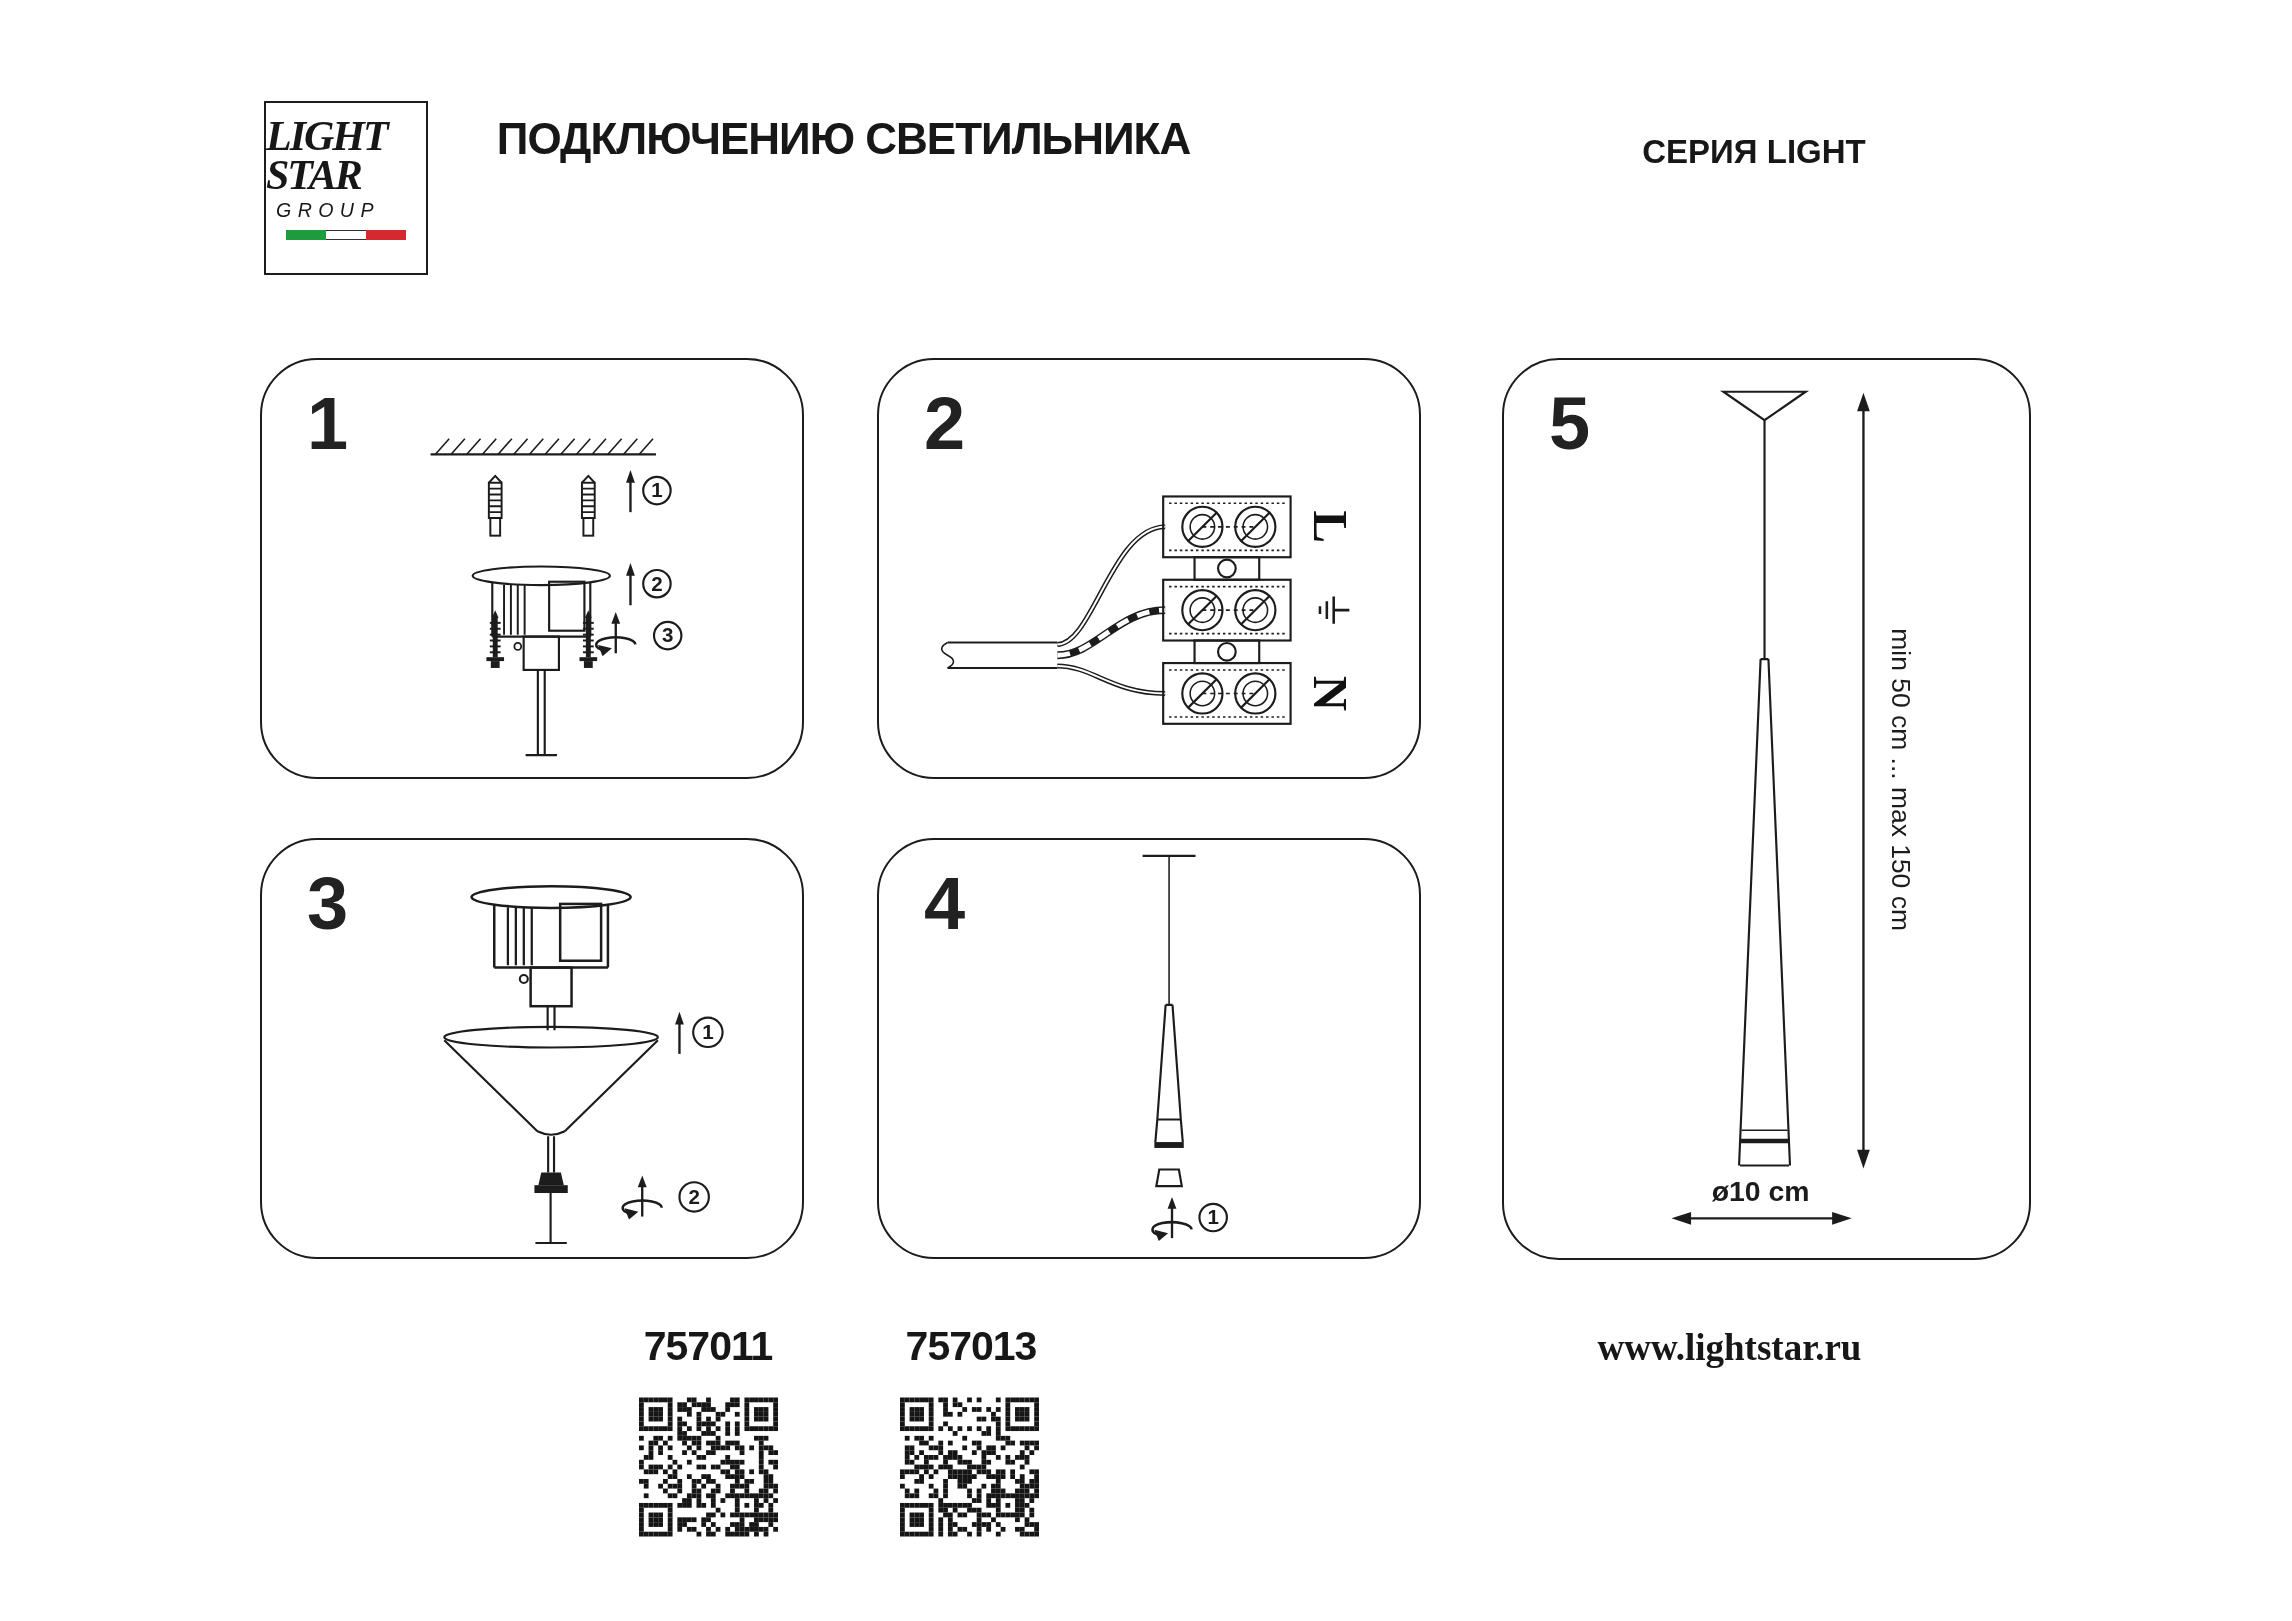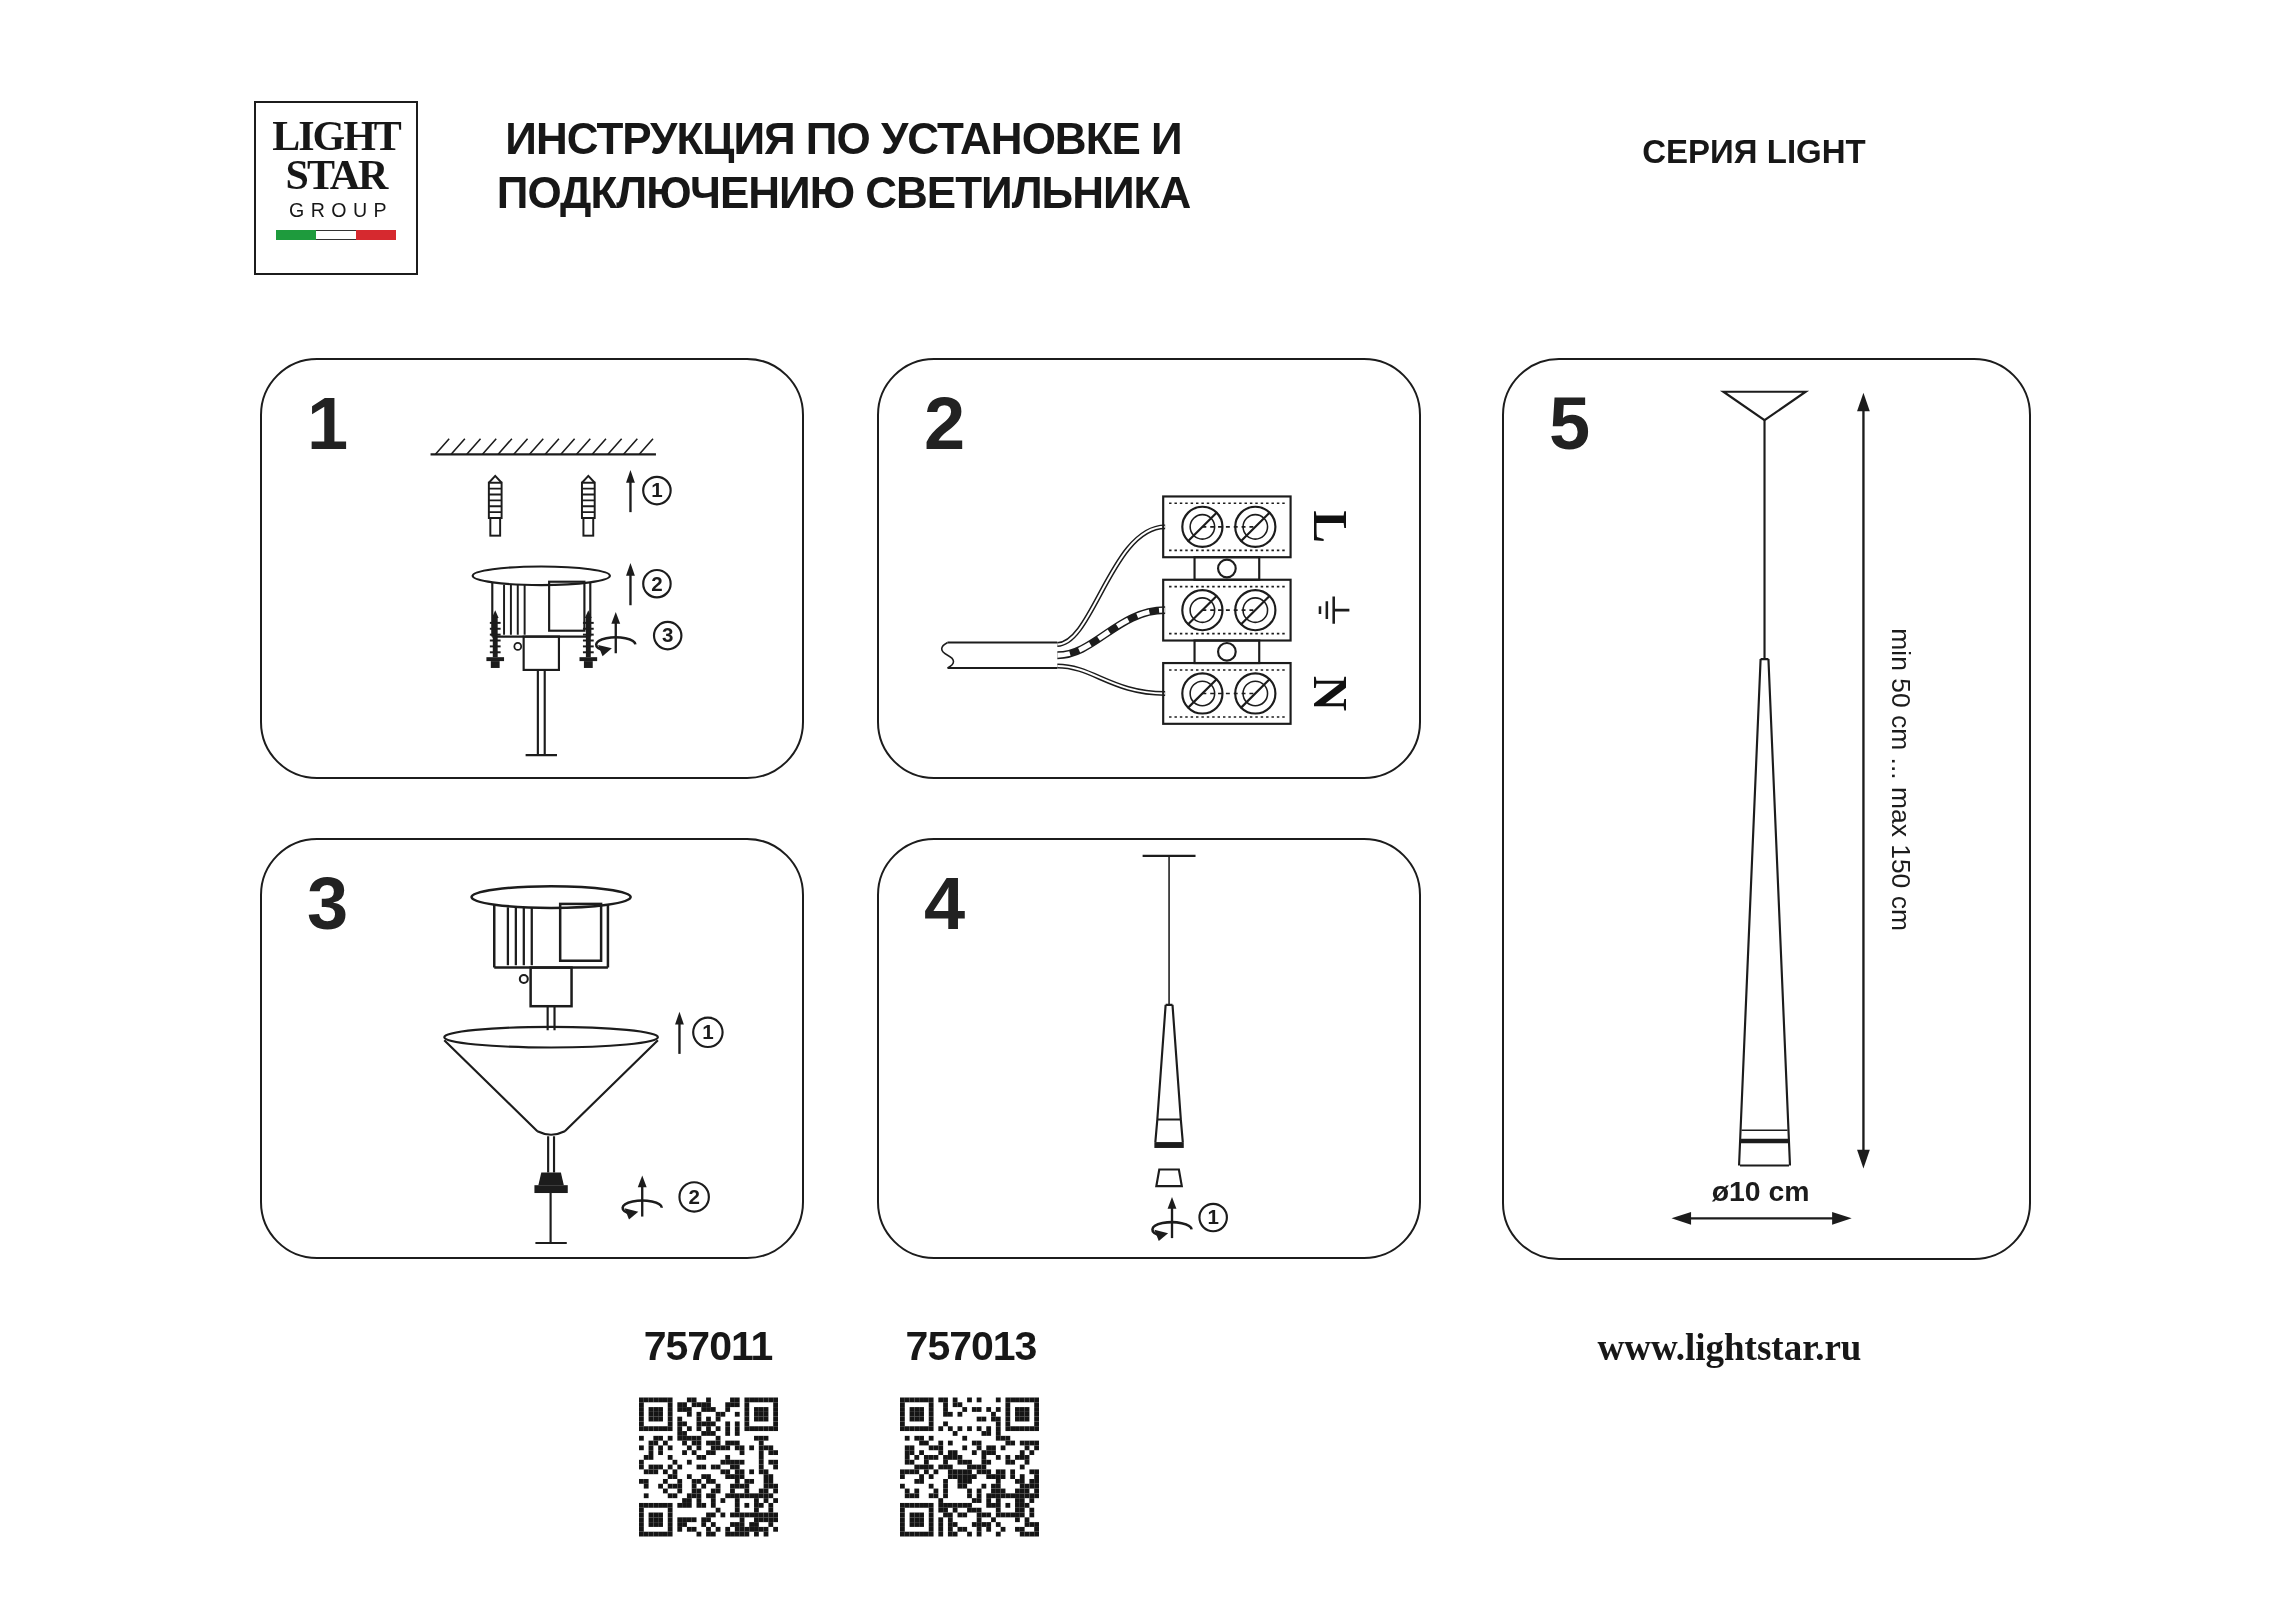--- a/index.html
+++ b/index.html
@@ -5,22 +5,22 @@
   html,body{margin:0;padding:0;background:#e8e8e8;}
   .sheet{
     position:relative; width:2293px; height:1621px; background:#fff;
     font-family:"Liberation Sans", sans-serif; color:var(--ink,#1c1c1c);
     overflow:hidden;
   }
   .abs{position:absolute;}
 
   
   .logo-box{
-    left:254px; top:101px; width:160px; height:170px;
-    border:2px solid var(--ink,#1c1c1c); text-align:center; box-sizing:content-box;
+    left:264px; top:101px; width:160px; height:170px;
+    border:2px solid var(--ink,#1c1c1c); text-align:left; box-sizing:content-box;font-style:italic;
   }
   .logo-word{
     font-family:"Liberation Serif", serif; font-weight:bold;
     font-size:42px; line-height:0.94; letter-spacing:-2px; color:#171717;
   }
   .logo-word.first{margin-top:13.7px;}
   .logo-group{
     font-size:19.6px; letter-spacing:6.4px; margin-top:2.9px; padding-left:10px;
     color:#171717; font-weight:400;
   }
@@ -120,21 +120,20 @@
     <div class="logo-word">STAR</div>
     <div class="logo-group">GROUP</div>
     <div class="logo-flag">
       <div class="g"></div>
         <div class="w"></div>
         <div class="r"></div>
     </div>
   </div>
 
   <div class="abs doc-title">
-    <div>ИНСТРУКЦИЯ ПО УСТАНОВКЕ И</div>
     <div>ПОДКЛЮЧЕНИЮ СВЕТИЛЬНИКА</div>
   </div>
 
   <div class="abs series-label">СЕРИЯ LIGHT</div>
 
   <section class="abs panel" style="left:260px;top:358px;width:544px;height:421px;">
     <div class="panel-num">1</div>
     <svg class="diagram" width="538" height="416" viewBox="0 0 549 424">
       <g>
         <path class="ln" d="M172,96 H402"></path>

